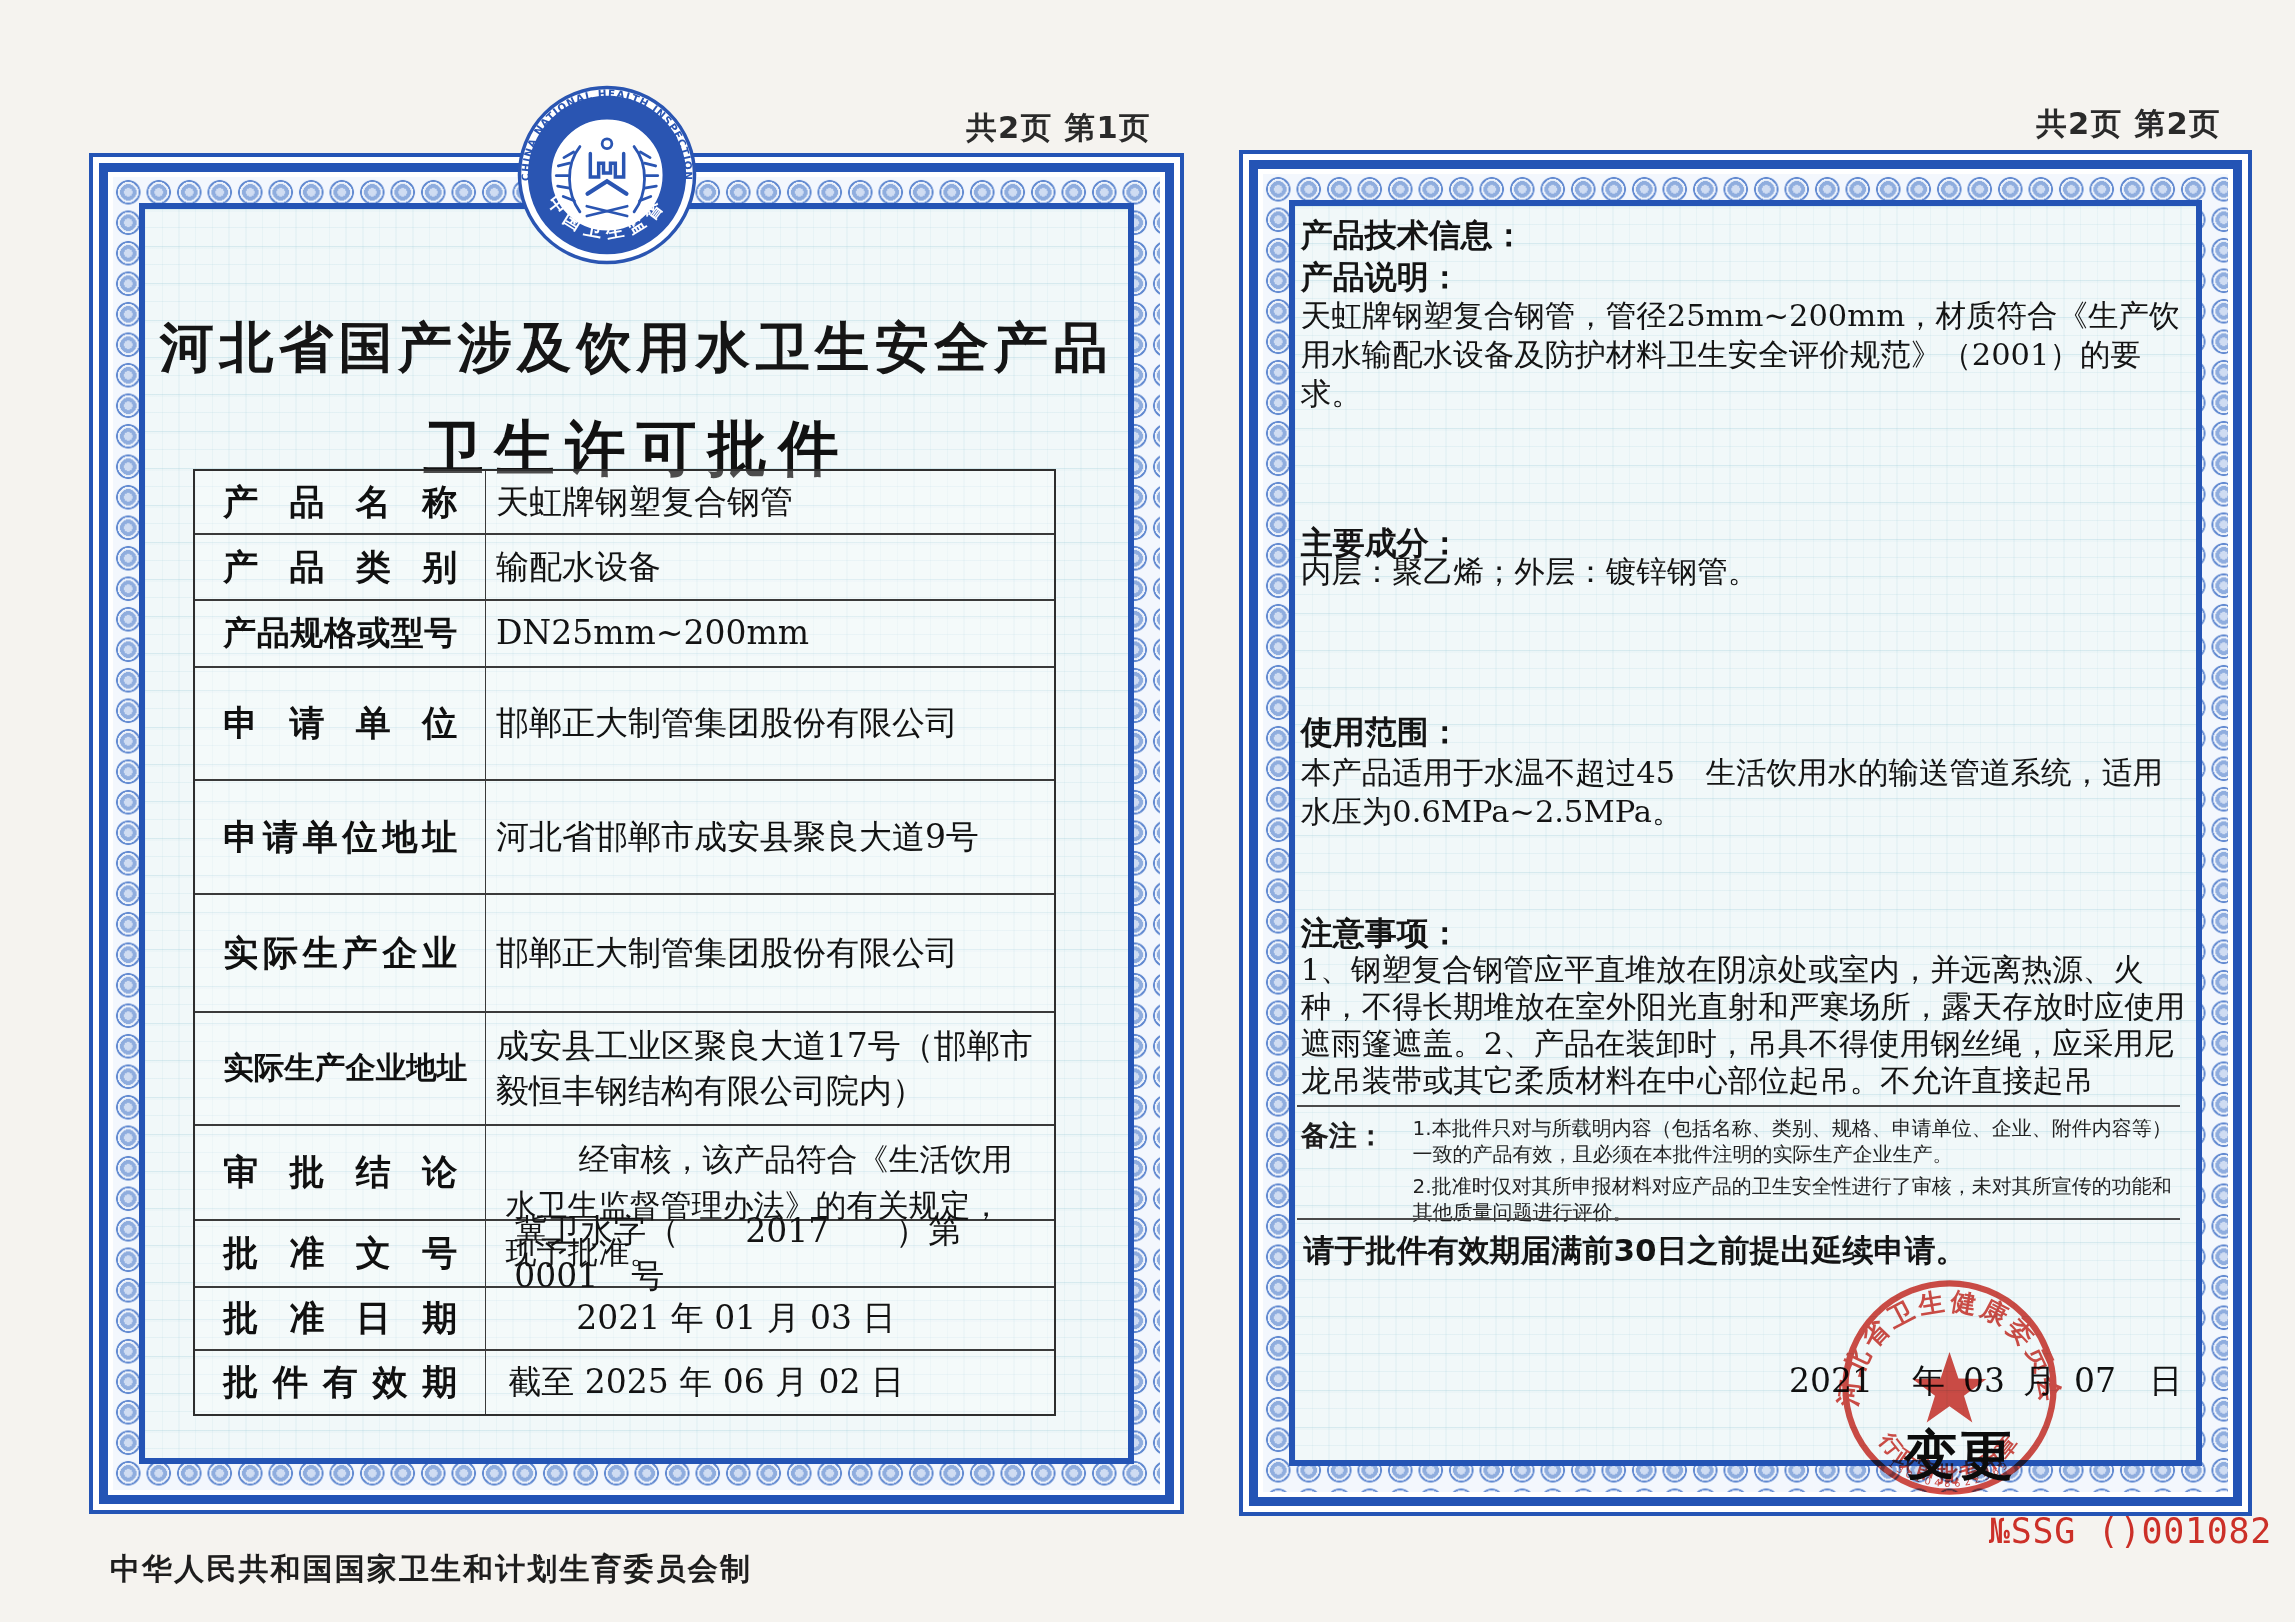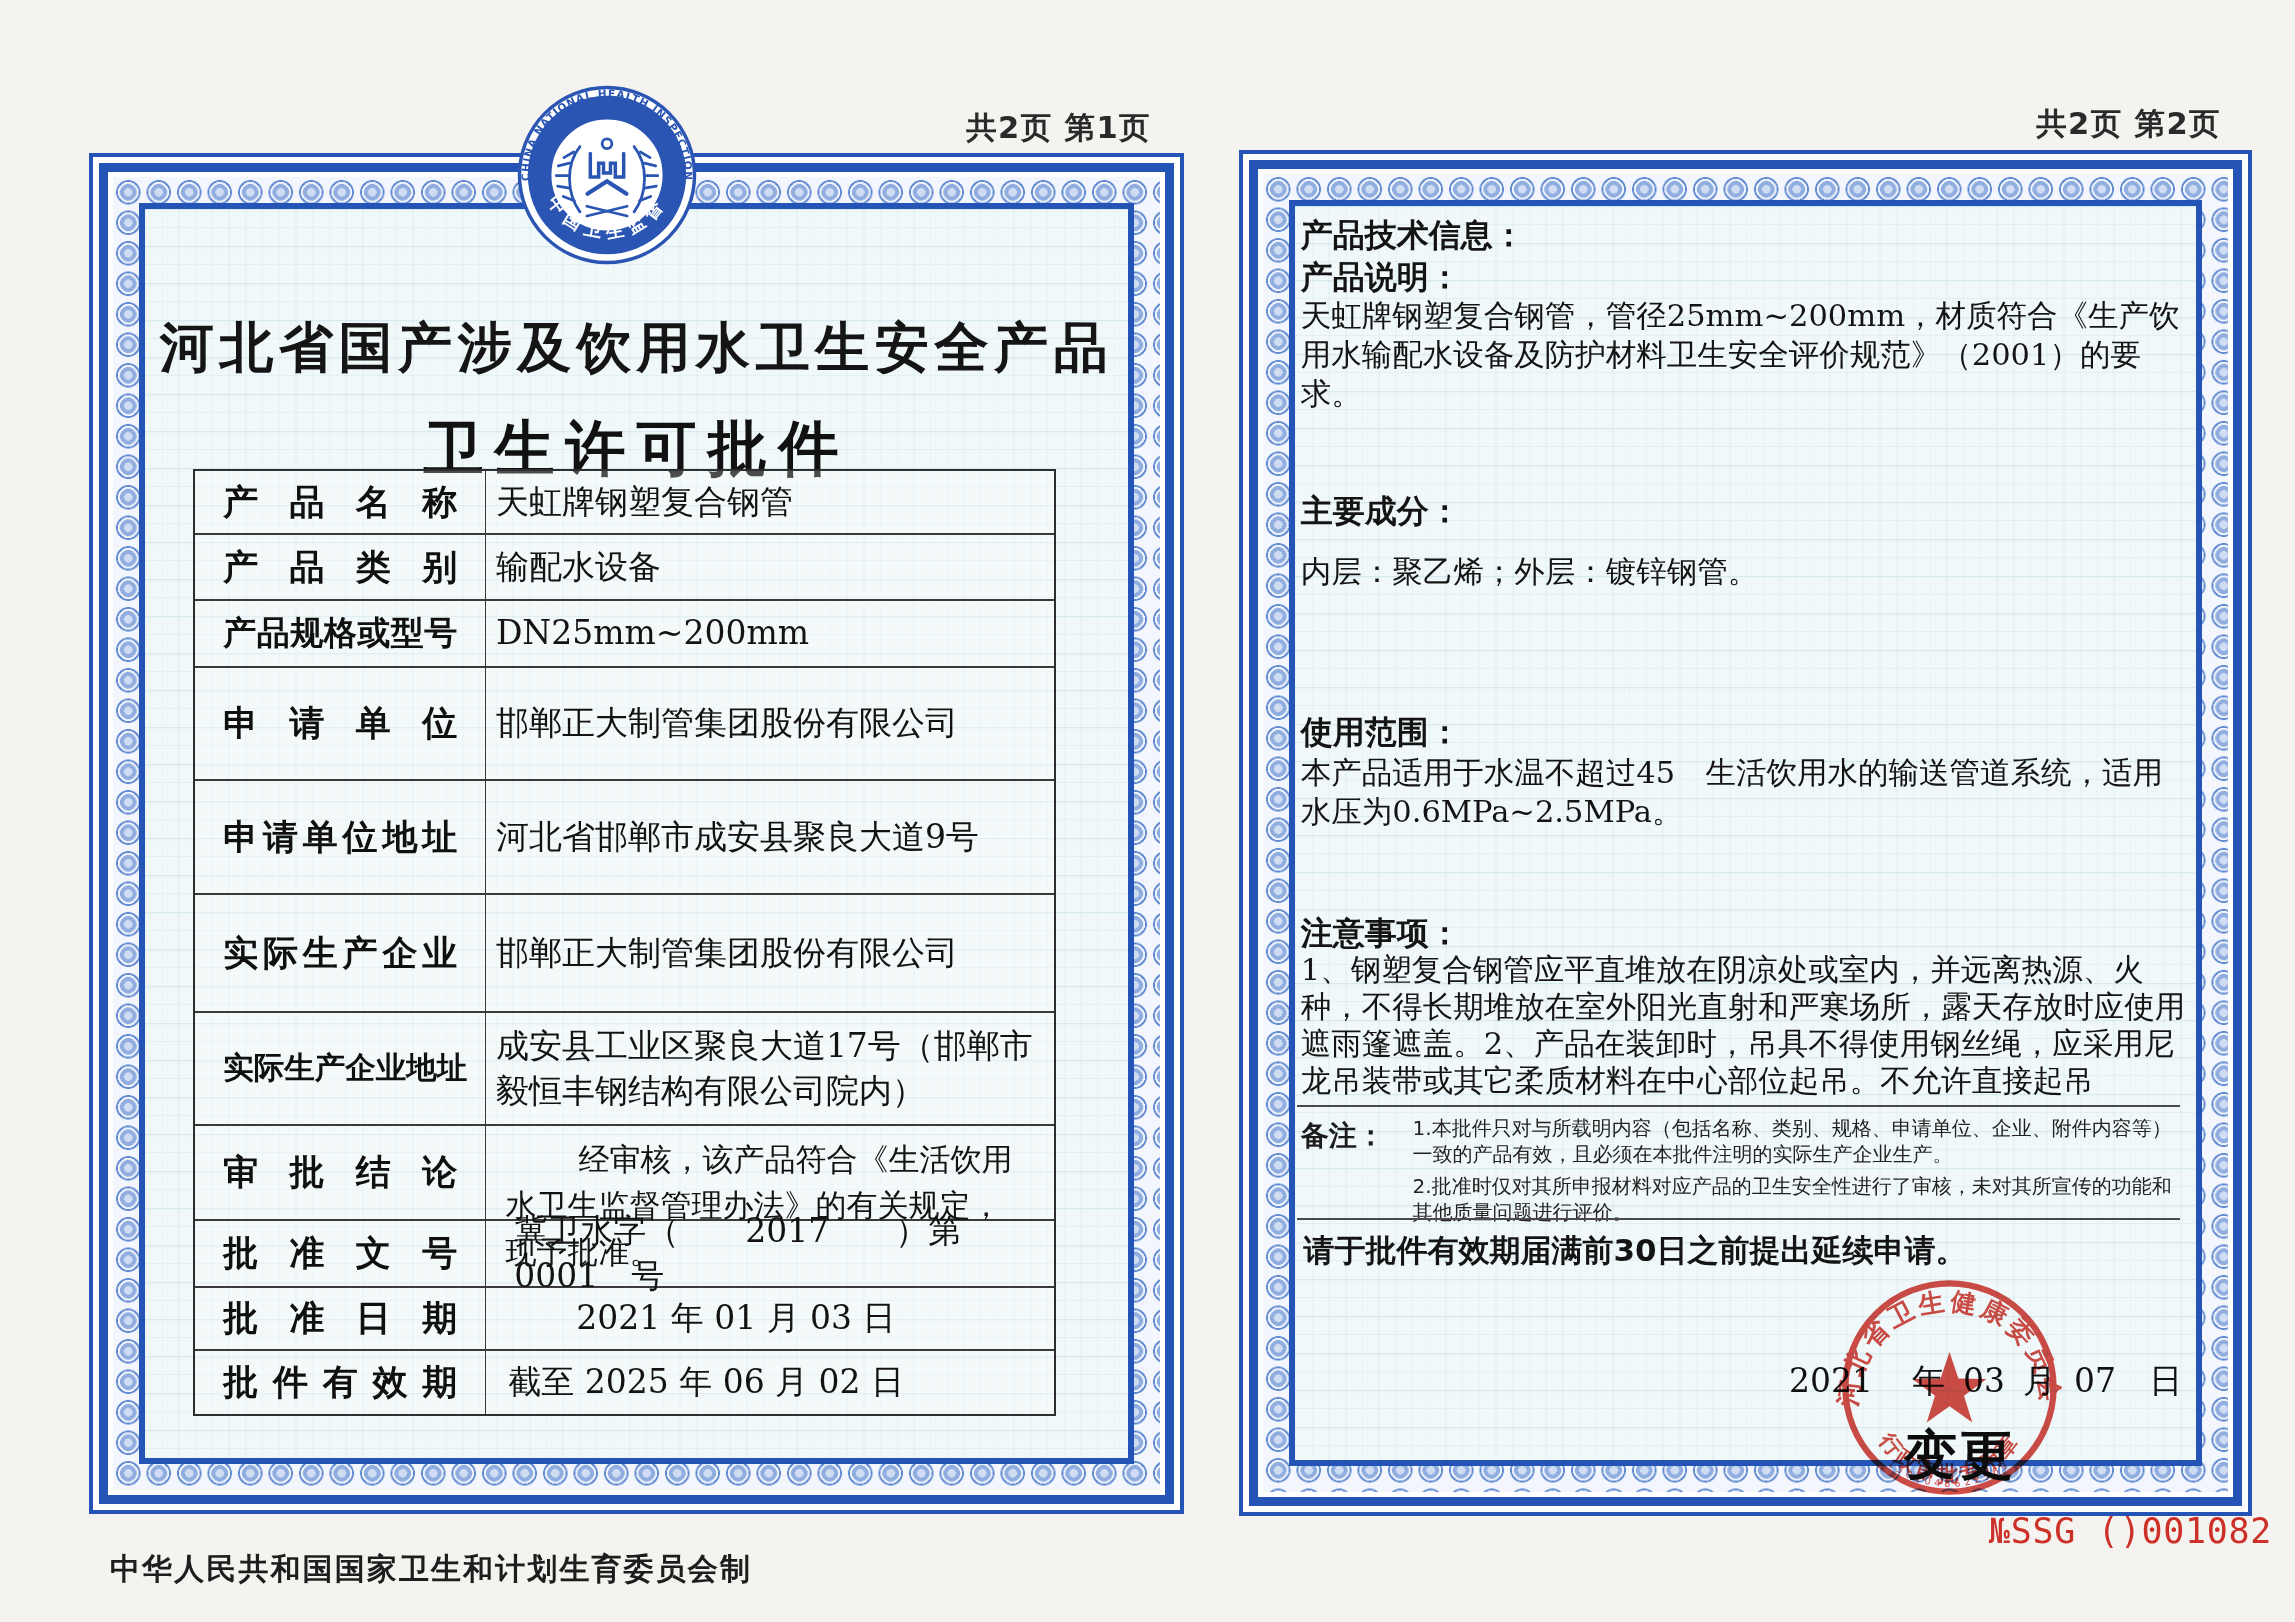--- a/index.html
+++ b/index.html
@@ -198,21 +198,21 @@
   <div class="page page-right">
     <div class="page-mid">
       <div class="band">
         <div class="inner">
 
           <div class="s-head" style="top:8.3px">产品技术信息：</div>
 
           <div class="s-head s-head-normal" style="top:50px">产品说明：</div>
           <div class="s-body" style="top:90px">天虹牌钢塑复合钢管，管径25mm~200mm，材质符合《生产饮用水输配水设备及防护材料卫生安全评价规范》（2001）的要求。</div>
 
-          <div class="s-head s-head-normal" style="top:284px">主要成分：</div>
+          <div class="s-head s-head-normal" style="top:316px">主要成分：</div>
           <div class="s-body" style="top:346px">内层：聚乙烯；外层：镀锌钢管。</div>
 
           <div class="s-head s-head-normal" style="top:505px">使用范围：</div>
           <div class="s-body" style="top:547px">本产品适用于水温不超过45　生活饮用水的输送管道系统，适用水压为0.6MPa~2.5MPa。</div>
 
           <div class="s-head s-head-normal" style="top:706px">注意事项：</div>
           <div class="s-body s-body-tight" style="top:745px">1、钢塑复合钢管应平直堆放在阴凉处或室内，并远离热源、火种，不得长期堆放在室外阳光直射和严寒场所，露天存放时应使用遮雨篷遮盖。2、产品在装卸时，吊具不得使用钢丝绳，应采用尼龙吊装带或其它柔质材料在中心部位起吊。不允许直接起吊</div>
 
           <div class="rule" style="top:899px"></div>
 

